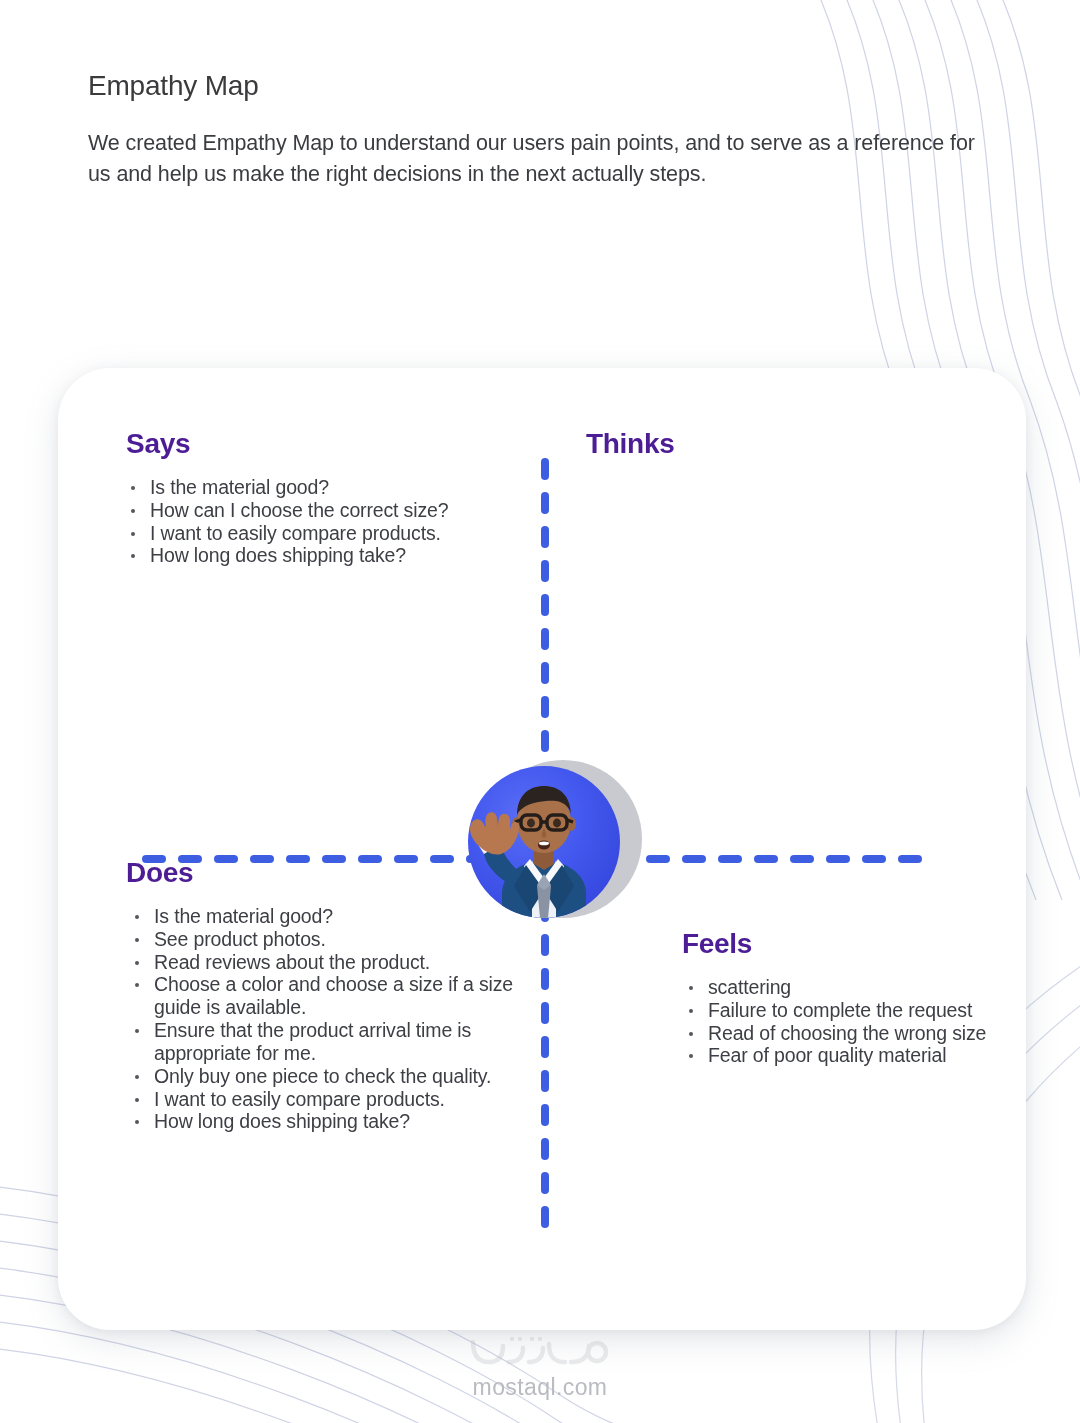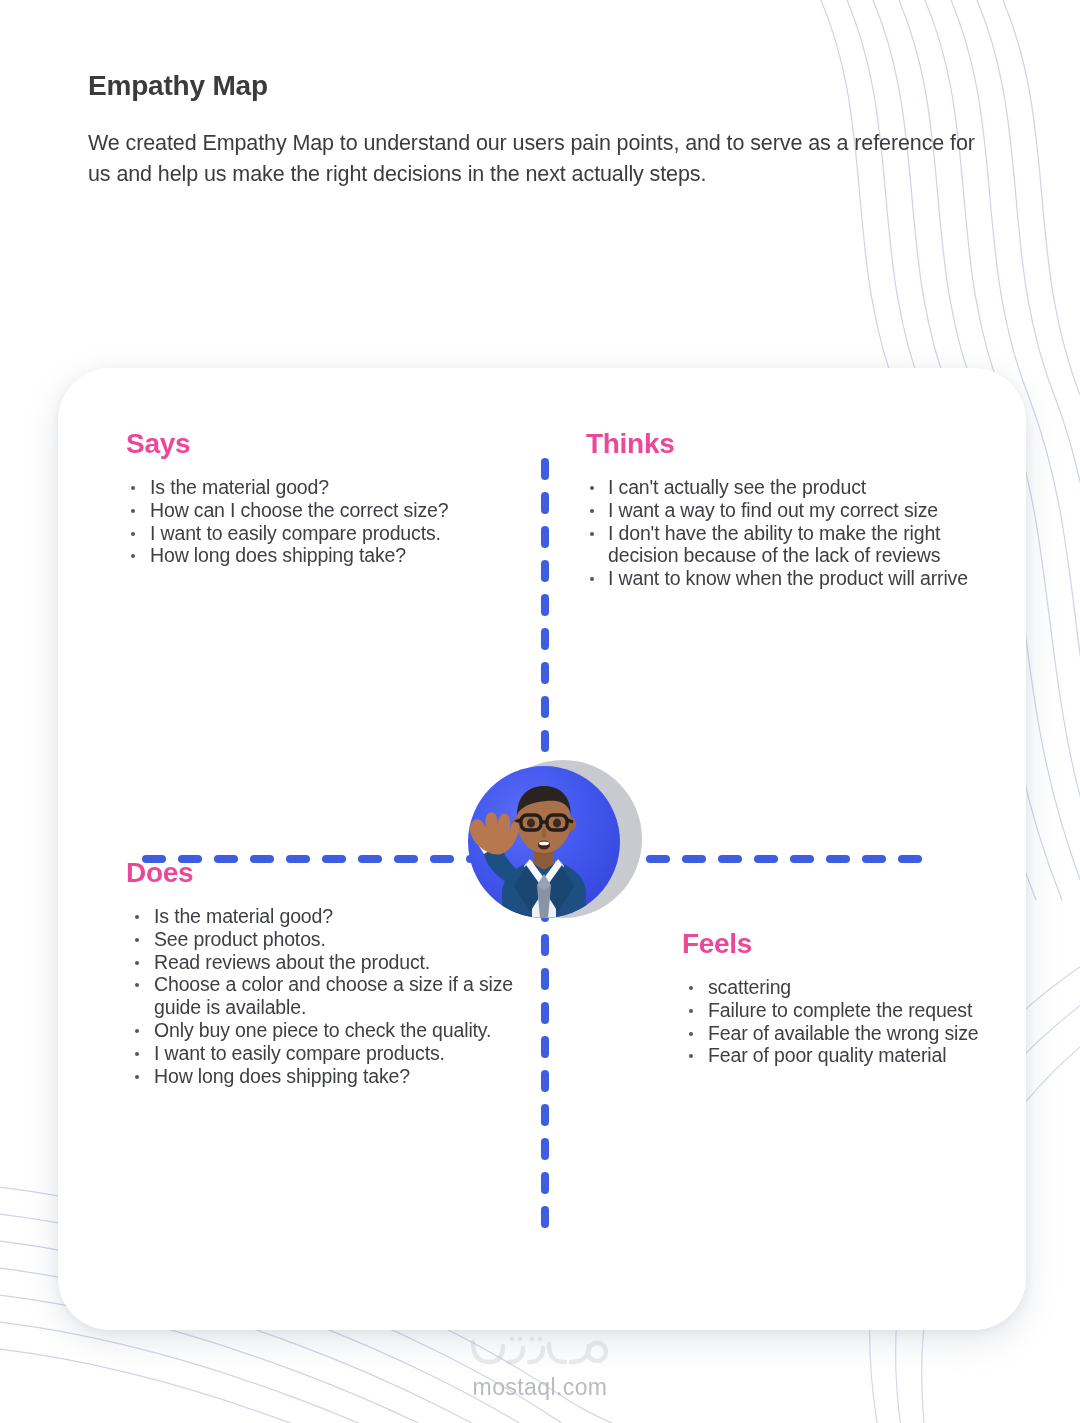--- a/index.html
+++ b/index.html
@@ -40,21 +40,21 @@
     font-size: 35px;
     font-weight: bold;
     letter-spacing: -0.4px;
     color: #3d63e0;
     line-height: 1.2;
   }
 
   .page-subtitle {
     margin-top: 22px;
     font-size: 28px;
-    font-weight: bold;
+    font-weight: normal;
     color: #3b3b3d;
     letter-spacing: -0.2px;
   }
 
   .page-desc {
     margin-top: 26px;
     width: 900px;
     font-size: 21.5px;
     line-height: 1.45;
     color: #3b3c40;
@@ -124,21 +124,21 @@
   .quadrant { position: absolute; z-index: 5; }
 
   .q-says   { left: 126px; top: 428px;  width: 400px; }
   .q-thinks { left: 586px; top: 428px;  width: 400px; }
   .q-does   { left: 126px; top: 857px;  width: 410px; }
   .q-feels  { left: 682px; top: 928px;  width: 320px; }
 
   .q-title {
     font-size: 28px;
     font-weight: bold;
-    color: #ec4899;
+    color: #4c1d95;
     letter-spacing: -0.3px;
     margin-bottom: 16px;
   }
 
   .q-list { list-style: none; }
 
   .q-list li {
     position: relative;
     padding-left: 24px;
     font-size: 19.5px;
@@ -311,47 +311,42 @@
   <ul class="q-list">
       <li>Is the material good?</li>
       <li>How can I choose the correct size?</li>
       <li>I want to easily compare products.</li>
       <li>How long does shipping take?</li>
     </ul>
 </div>
 
 <div class="quadrant q-thinks">
   <div class="q-title">Thinks</div>
-  <ul class="q-list">
-      <li>I can't actually see the product</li>
-      <li>I want a way to find out my correct size</li>
-      <li>I don't have the ability to make the right decision because of the lack of reviews</li>
-      <li>I want to know when the product will arrive</li>
-    </ul>
 </div>
 
 <div class="quadrant q-does">
   <div class="q-title">Does</div>
   <ul class="q-list">
       <li>Is the material good?</li>
       <li>See product photos.</li>
       <li>Read reviews about the product.</li>
       <li>Choose a color and choose a size if a size guide is available.</li>
+      <li>Ensure that the product arrival time is appropriate for me.</li>
       <li>Only buy one piece to check the quality.</li>
       <li>I want to easily compare products.</li>
       <li>How long does shipping take?</li>
     </ul>
 </div>
 
 <div class="quadrant q-feels">
   <div class="q-title">Feels</div>
   <ul class="q-list">
       <li>scattering</li>
       <li>Failure to complete the request</li>
-      <li>Fear of available the wrong size</li>
+      <li>Read of choosing the wrong size</li>
       <li>Fear of poor quality material</li>
     </ul>
 </div>
 
 <div class="persona">
   <div class="persona-shadow"></div>
   <div class="persona-disc">
     <svg class="persona-art" viewBox="0 0 152 152" aria-hidden="true">
 
       <path d="M34,152 L34,128 C34,112 46,102 60,97 L92,97 C106,102 118,112 118,128 L118,152 Z" fill="#1d4f82"></path>

